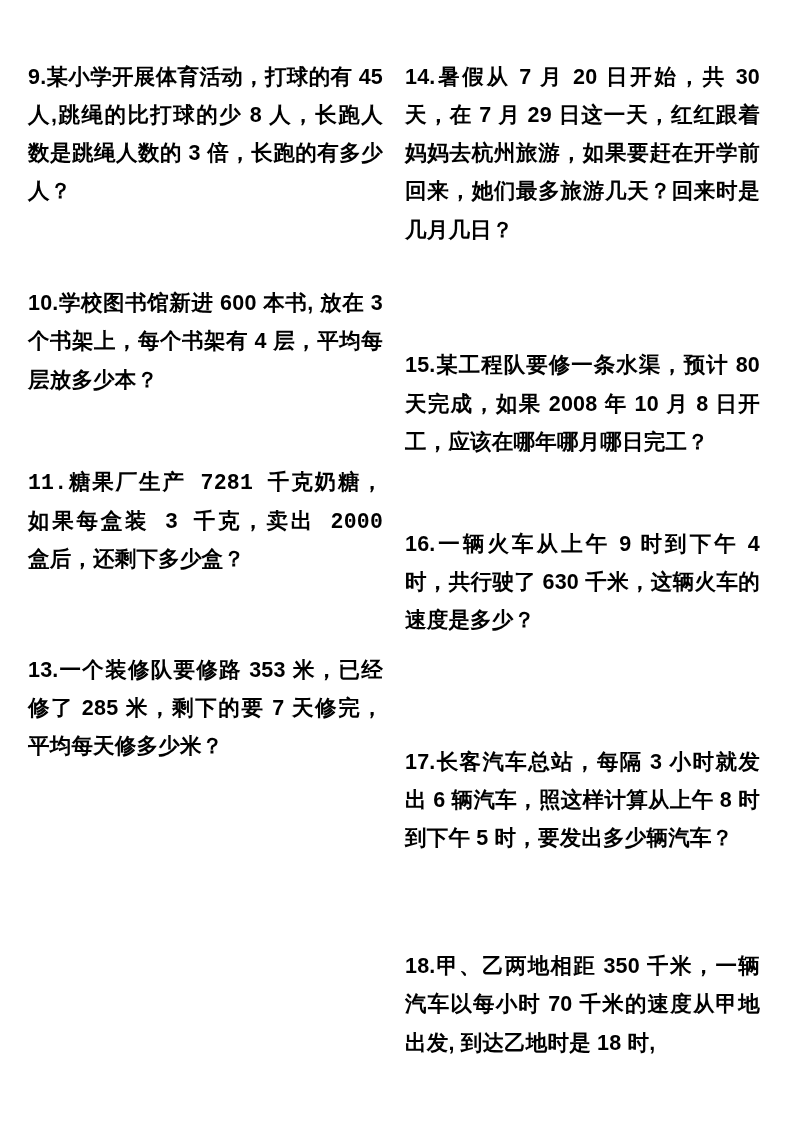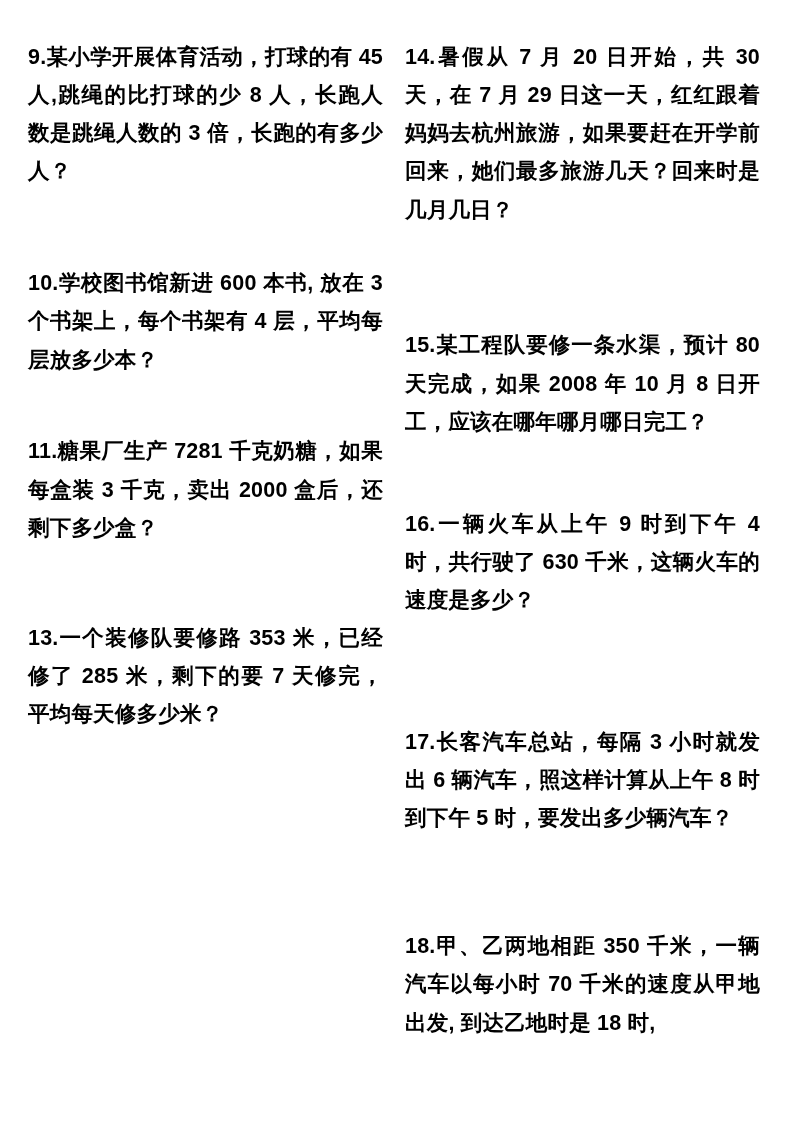--- a/index.html
+++ b/index.html
@@ -12,21 +12,21 @@
     height: 1122px;
     font-family: "Liberation Sans", "DejaVu Sans", sans-serif;
     color: #000000;
     overflow: hidden;
   }
   .page {
     position: relative;
     width: 793px;
     height: 1122px;
     box-sizing: border-box;
-    padding: 16px 28px 10px 28px;
+    padding: 36px 28px 10px 28px;
   }
   .columns {
     display: flex;
     flex-direction: row;
     align-items: flex-start;
     gap: 22px;
     height: 100%;
   }
   .column {
     width: 355px;
@@ -37,22 +37,22 @@
     font-size: 21.5px;
     font-weight: bold;
     line-height: 1.78;
     letter-spacing: 0.2px;
     text-align: justify;
     text-justify: inter-ideograph;
     word-break: break-all;
   }
   
   .col-left .problem:nth-child(1) { margin-bottom: 52px; }
-  .col-left .problem:nth-child(2) { margin-bottom: 32px; }
-  .col-left .problem:nth-child(3) { margin-bottom: 50px; }
+  .col-left .problem:nth-child(2) { margin-bottom: 44px; }
+  .col-left .problem:nth-child(3) { margin-bottom: 50px; font-family: Liberation Mono, monospace; }
   .col-left .problem:nth-child(4) { margin-bottom: 34px; }
   .col-left .problem:nth-child(5) { margin-bottom: 0; }
 
   .col-right .problem:nth-child(1) { margin-bottom: 76px; }
   .col-right .problem:nth-child(2) { margin-bottom: 42px; }
   .col-right .problem:nth-child(3) { margin-bottom: 82px; }
   .col-right .problem:nth-child(4) { margin-bottom: 68px; }
   .col-right .problem:nth-child(5) { margin-bottom: 0; }
 </style>
 </head>

